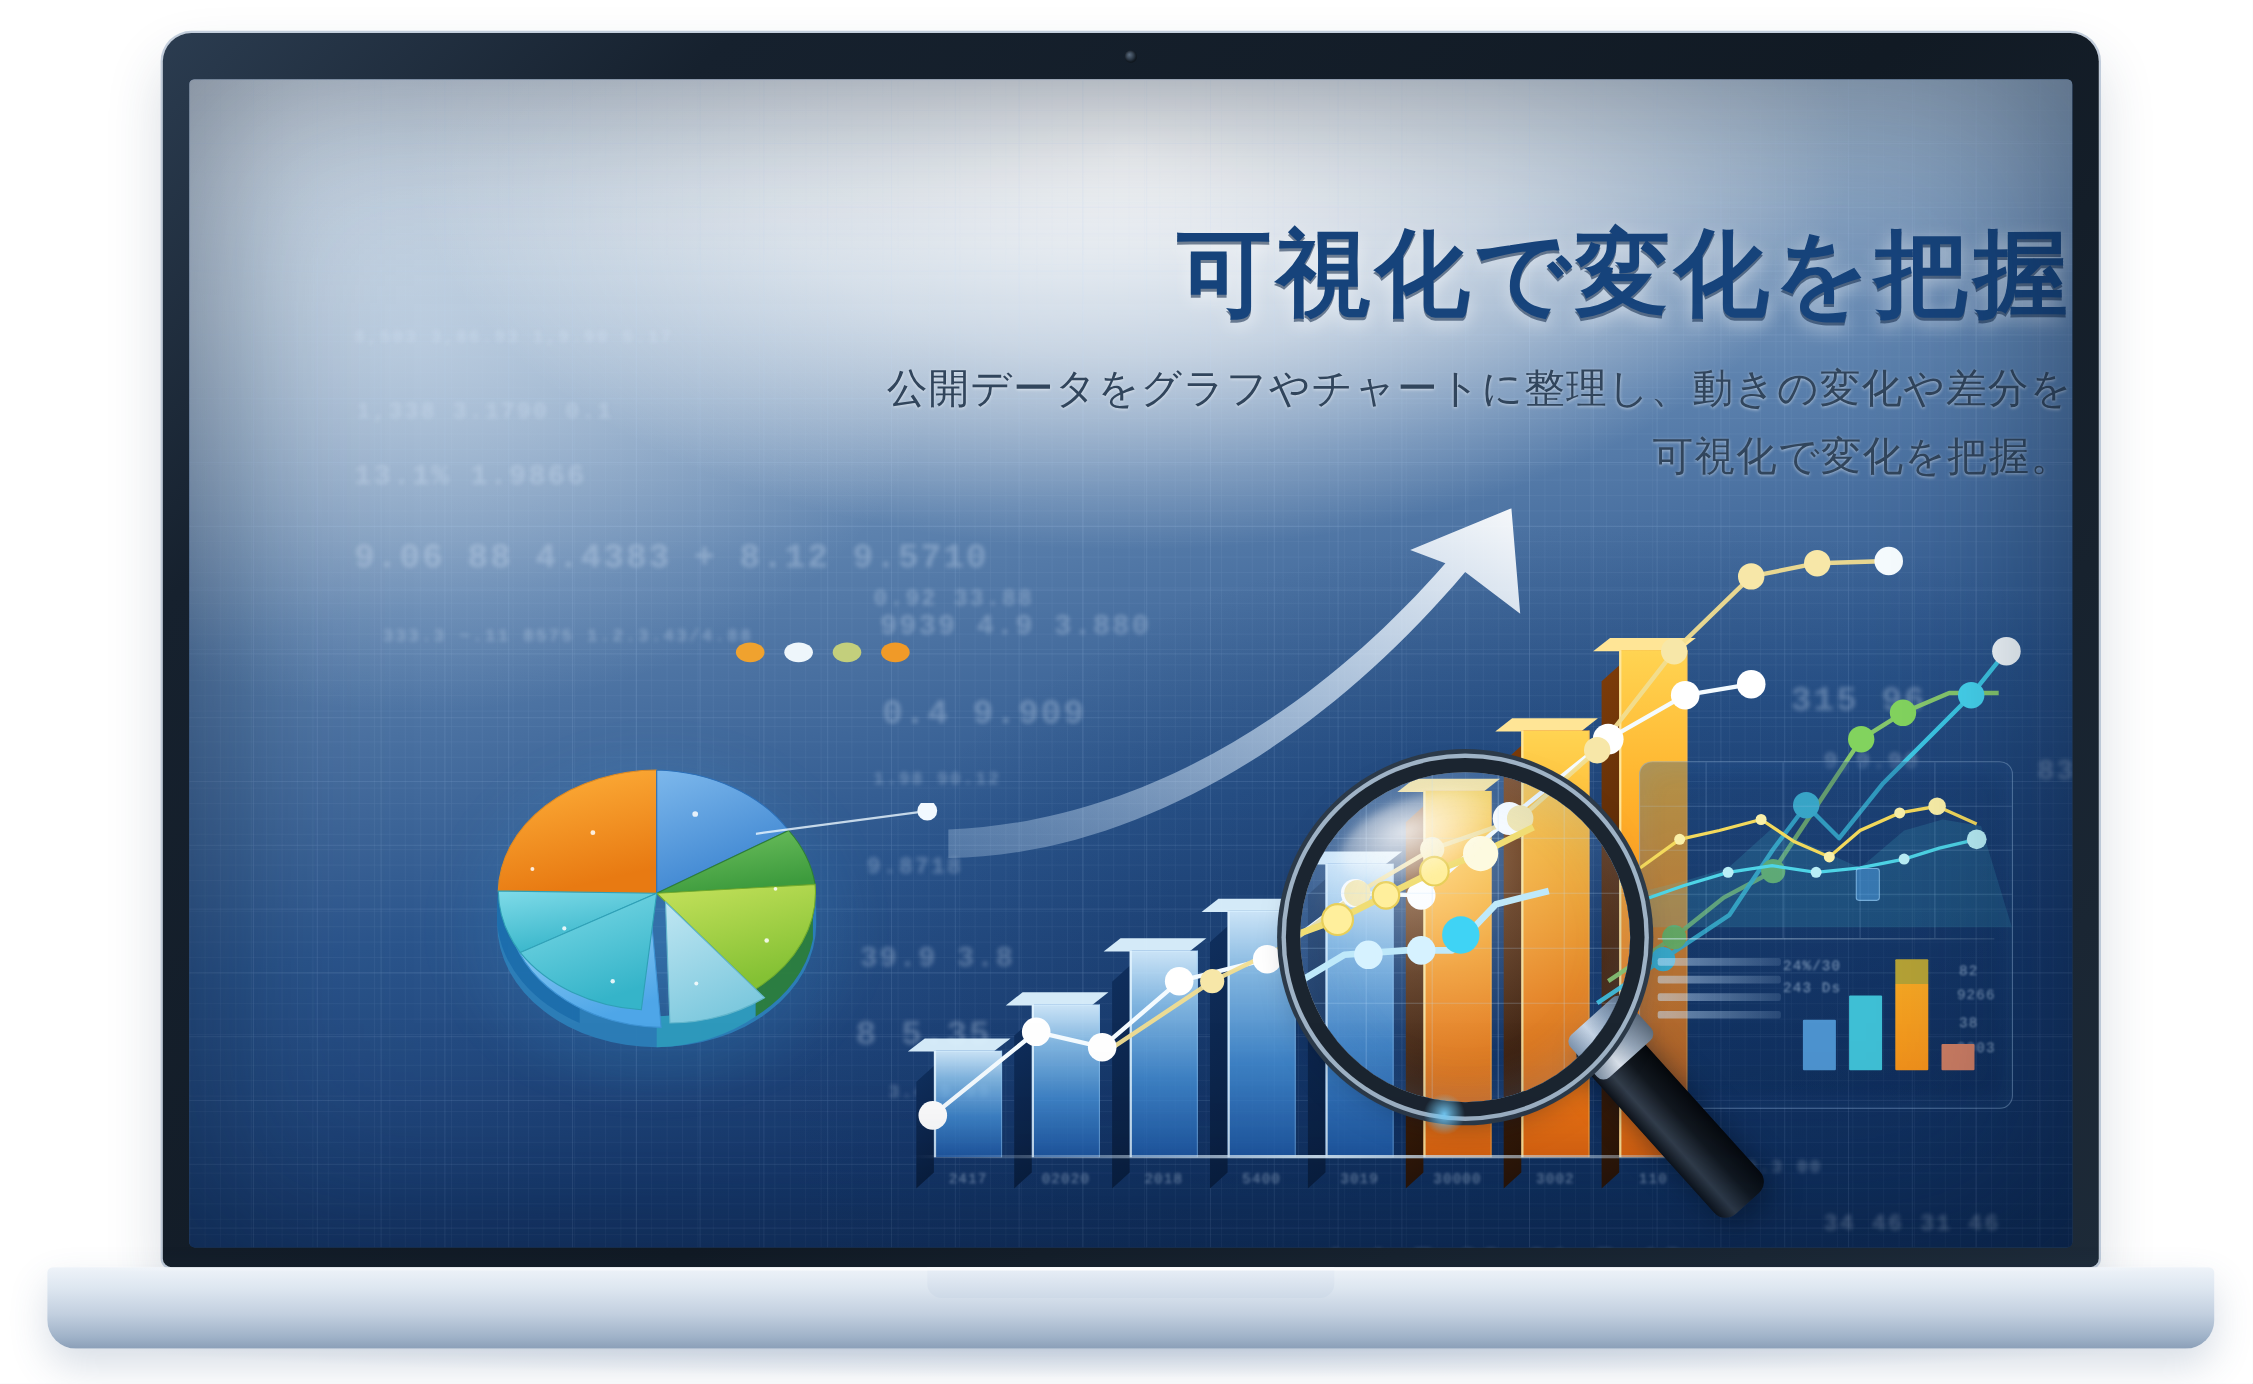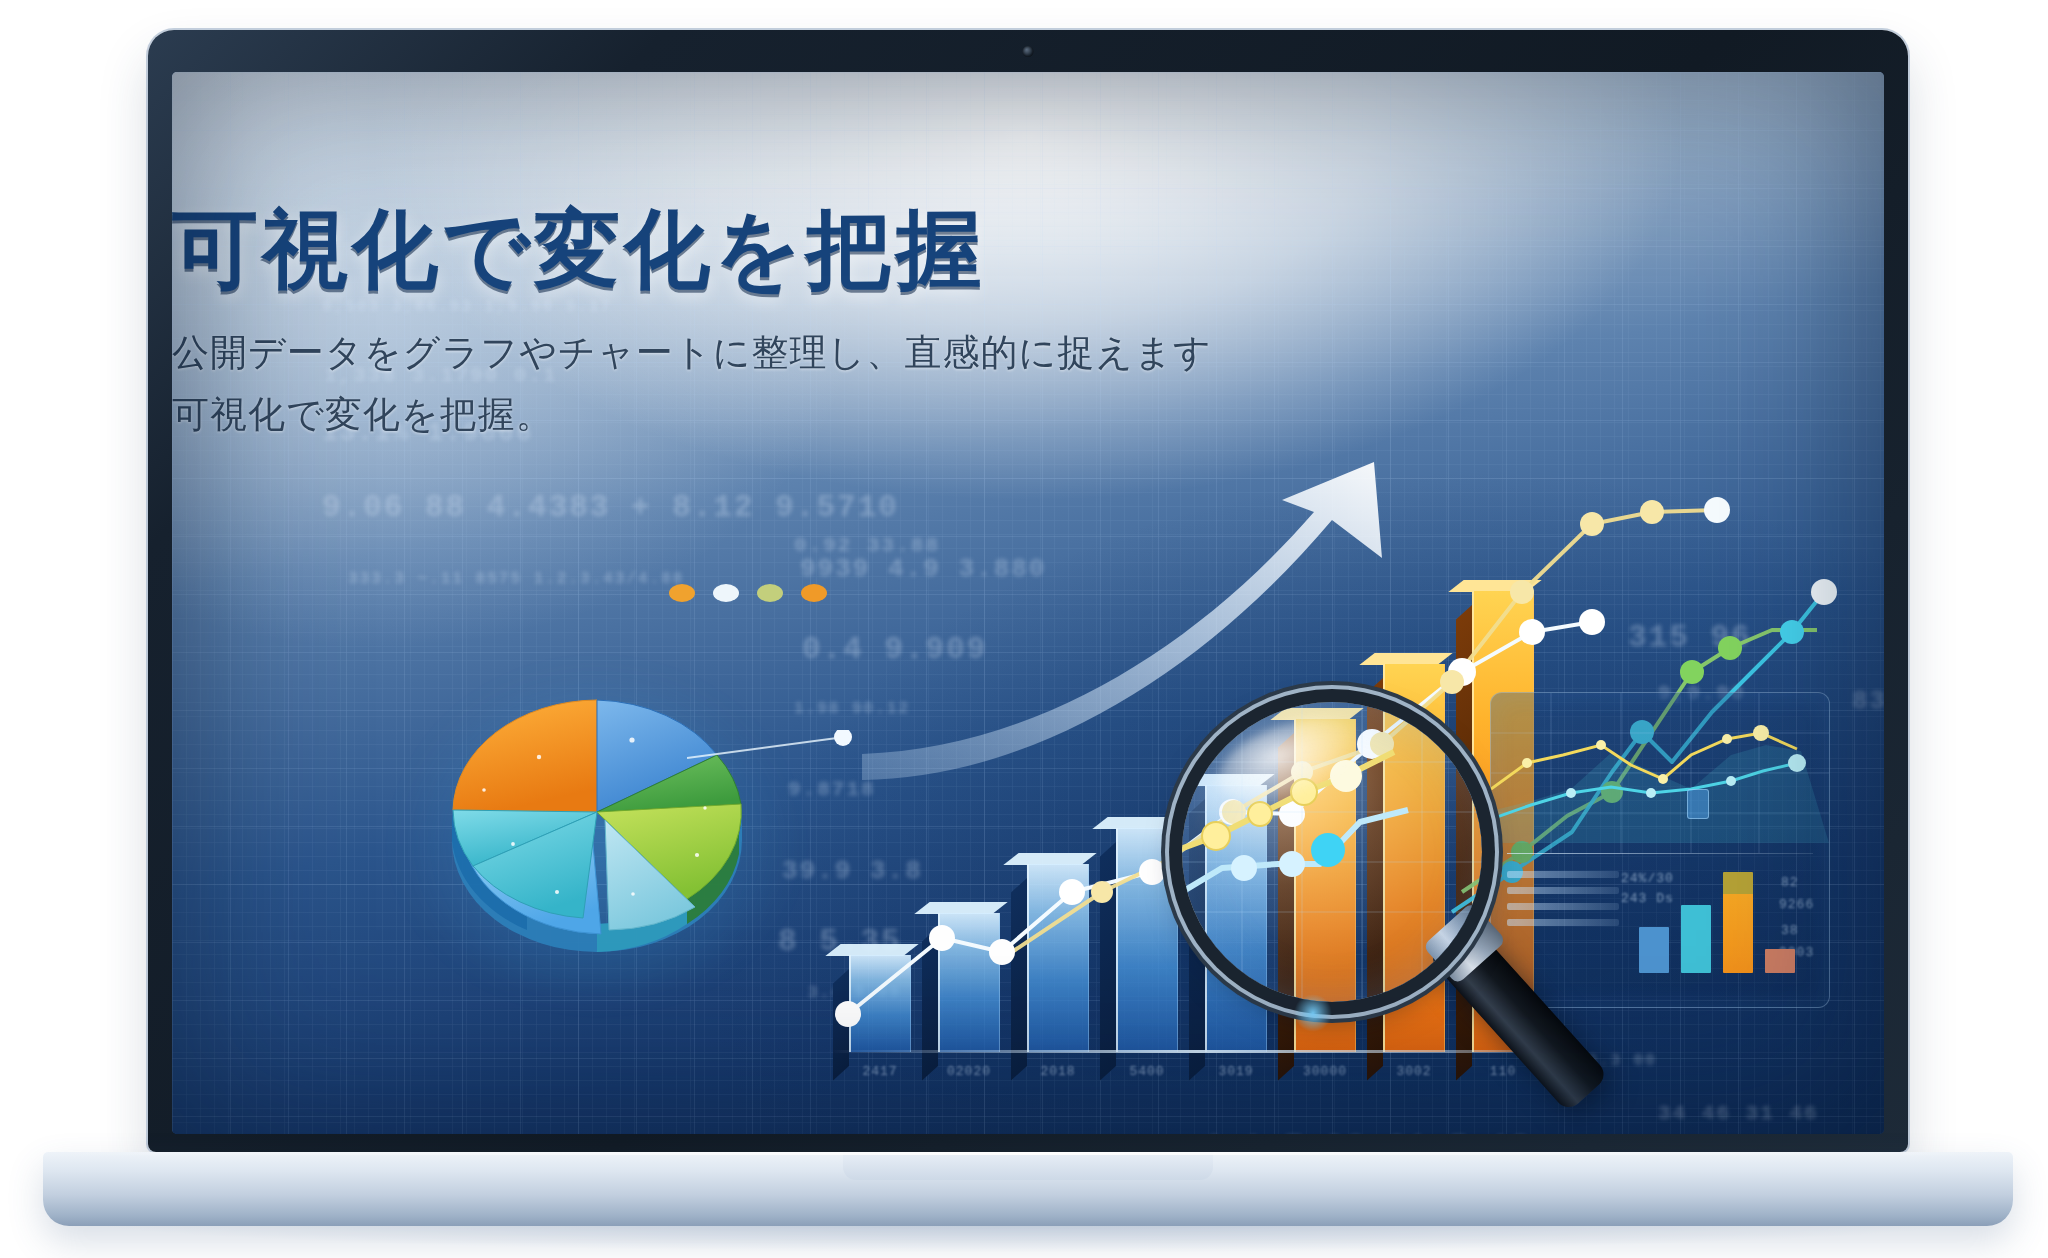--- a/index.html
+++ b/index.html
@@ -59,21 +59,21 @@
   .vignette{ position:absolute; inset:0;
              box-shadow:inset 0 0 170px rgba(6,22,46,.55); }
 
   
   .datatext{ position:absolute; color:rgba(222,236,252,.30);
              font-family:"Liberation Mono","DejaVu Sans Mono",monospace;
              filter:blur(2.1px); letter-spacing:2px; white-space:nowrap;
              font-weight:700; user-select:none; }
 
   
-  .headline{ position:absolute; left:0; right:0; top:132px; text-align:left; }
+  .headline{ position:absolute; left:0; right:0; top:132px; text-align:right; }
   .title{ font-size:86px; font-weight:bold; color:#17447c; letter-spacing:4px;
           line-height:1.05;
           text-shadow:0 3px 0 rgba(12,36,70,.55), 0 6px 16px rgba(255,255,255,.55); }
   .subline{ margin-top:28px; font-size:37px; color:#31455c; letter-spacing:1px;
             line-height:1.68; font-weight:400;
             text-shadow:0 1px 3px rgba(255,255,255,.55); }
 
   
   .dots{ position:absolute; left:497px; top:512px; display:flex; gap:18px; }
   .dot{ width:26px; height:18px; border-radius:50%; filter:blur(.6px); }
@@ -192,21 +192,21 @@
             <div class="datatext" style="left: 1680px; top: 614px; font-size: 26px;">837.2 X 4</div>
             <div class="datatext" style="left: 1456px; top: 548px; font-size: 31px;">315 96</div>
             <div class="datatext" style="left: 1392px; top: 980px; font-size: 16px;">193.3 00</div>
             <div class="datatext" style="left: 1486px; top: 1030px; font-size: 21px;">34  46        31 46</div>
             <div class="datatext" style="left: 1030px; top: 1058px; font-size: 31px;">4.1  7.98      21 5.18</div>
           </div>
 
         <div class="headline">
           <div class="title">可視化で変化を把握</div>
           <div class="subline">
-            <div>公開データをグラフやチャートに整理し、直感的に捉えます</div>
+            <div>公開データをグラフやチャートに整理し、動きの変化や差分を</div>
             <div>可視化で変化を把握。</div>
           </div>
         </div>
 
         <div class="dots" id="legend-dots">
             <span class="dot" style="background: rgb(240, 162, 46);"></span>
             <span class="dot" style="background: rgb(238, 246, 251);"></span>
             <span class="dot" style="background: rgb(195, 207, 124);"></span>
             <span class="dot" style="background: rgb(240, 154, 40);"></span>
           </div>

